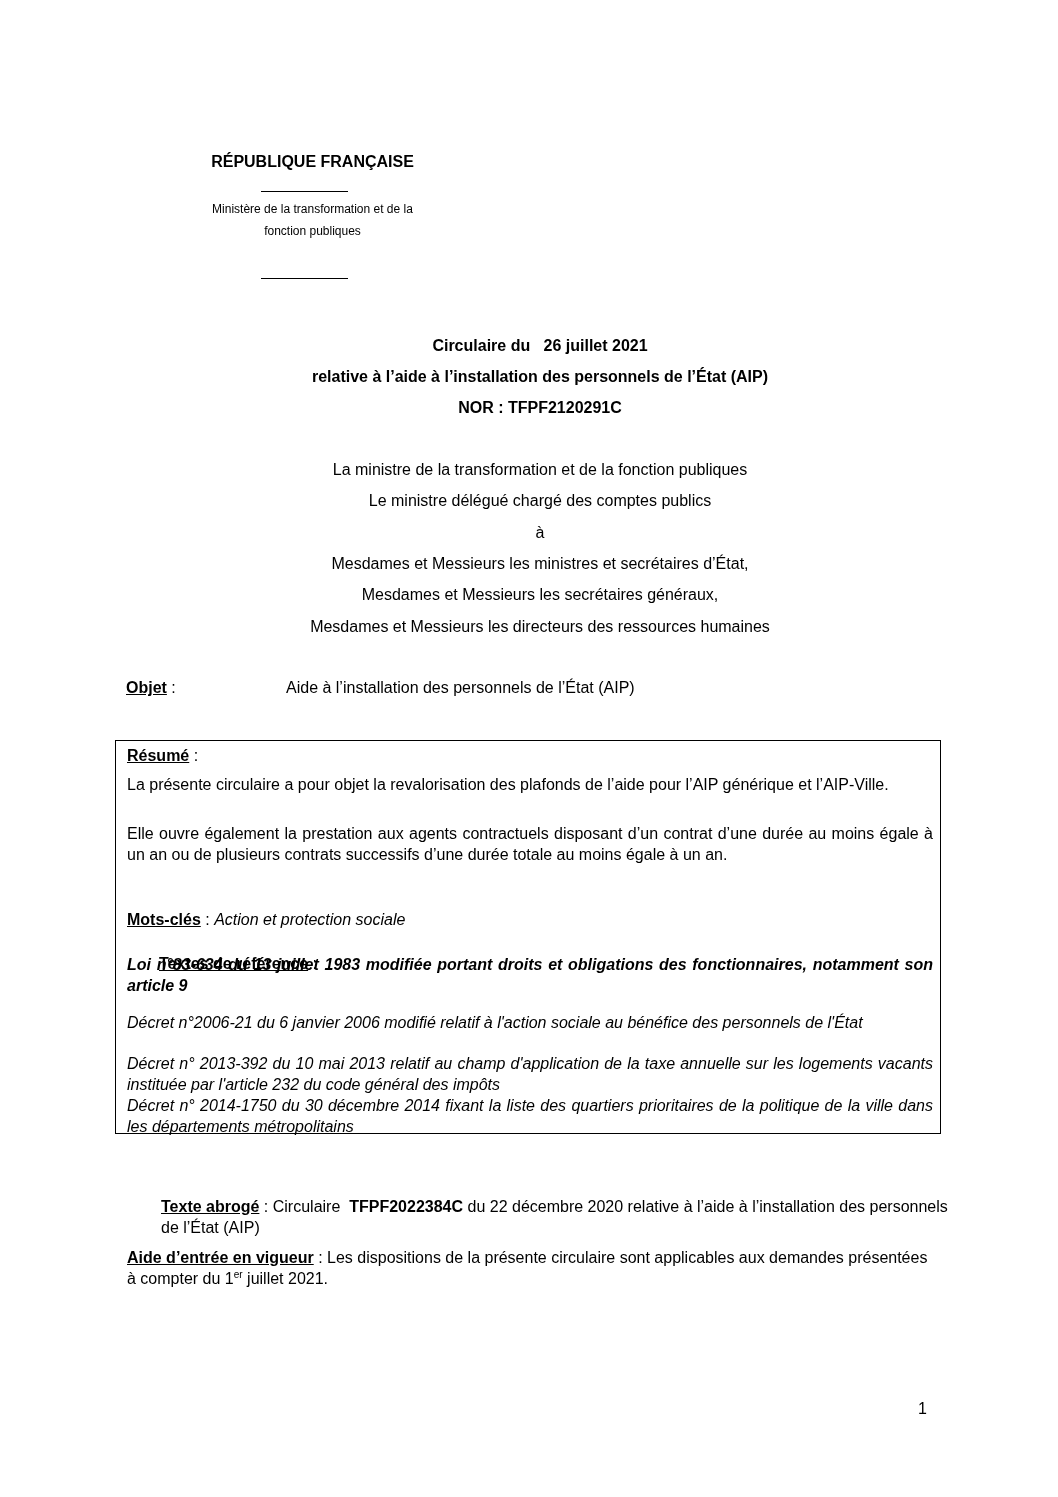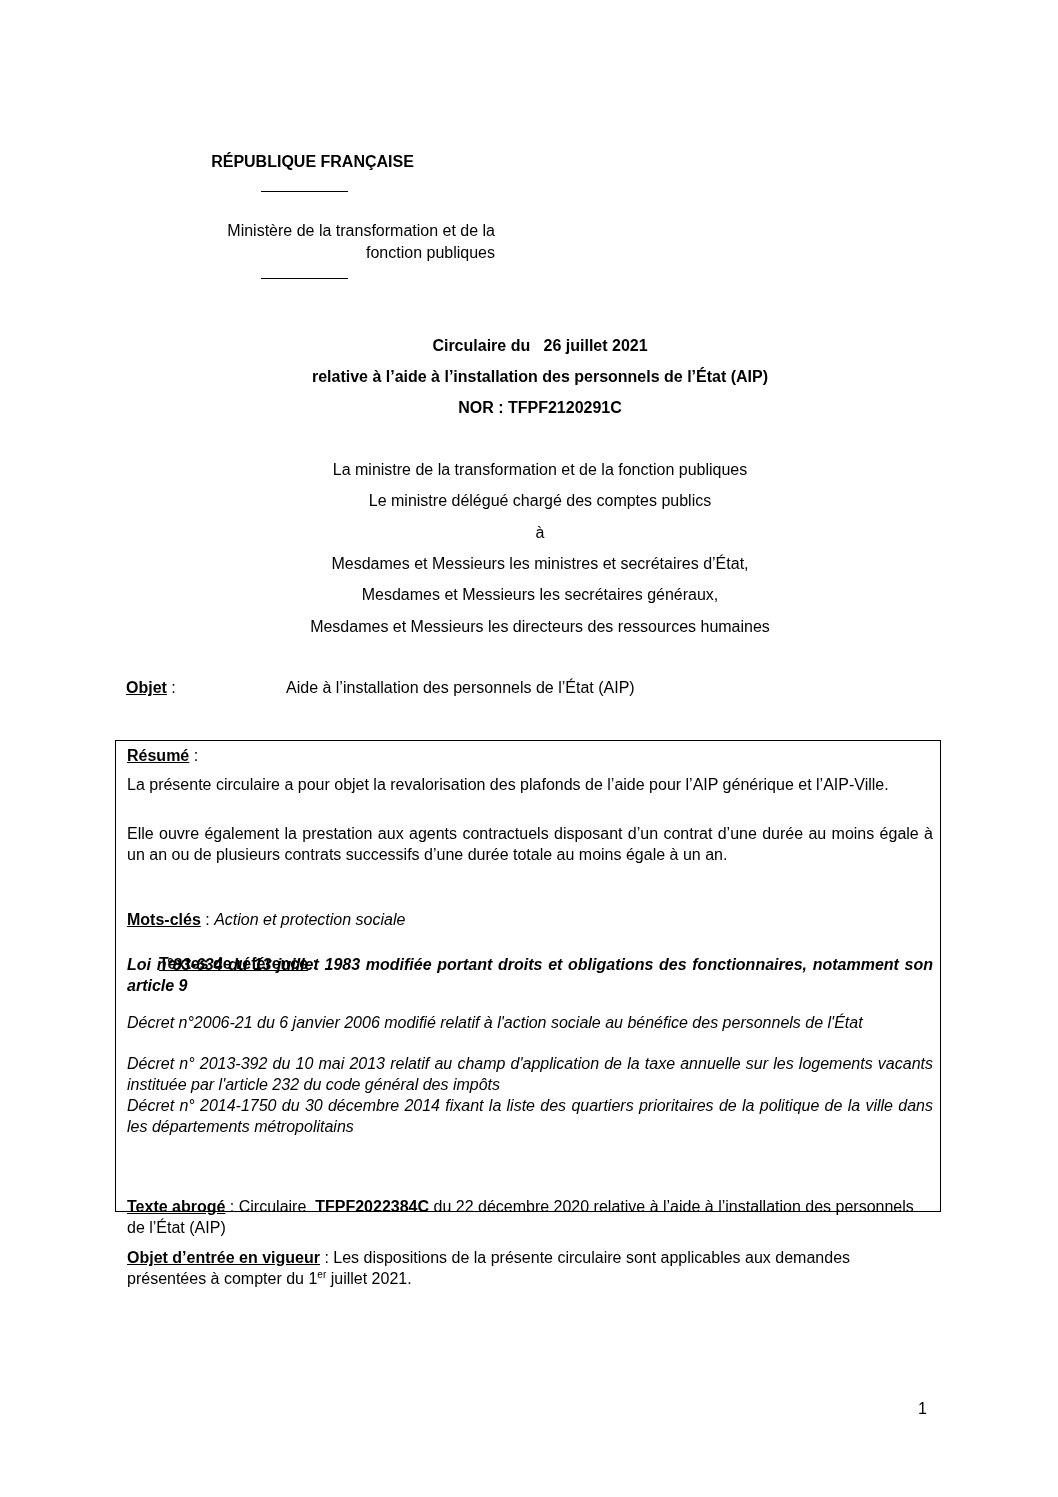--- a/index.html
+++ b/index.html
@@ -6,33 +6,33 @@
   body { width: 1058px; height: 1497px; position: relative; overflow: hidden;
          font-family: "Liberation Sans", sans-serif; color: #000; font-size: 16px; }
   .abs { position: absolute; text-align: center; }
   .center { text-align: center; }
   .bold { font-weight: bold; }
   .ul { text-decoration: underline; font-weight: bold; }
   .rule { position: absolute; height: 1px; background: #000; }
   .header-block { left: 130px; width: 365px; }
   .title-block { left: 220px; width: 640px; }
   .addr-line { left: 220px; width: 640px; font-size: 16px; }
-  .box { position: absolute; left: 115px; top: 740px; width: 826px; height: 472px;
+  .box { position: absolute; left: 115px; top: 740px; width: 826px; height: 394px;
          border: 1.5px solid #000; box-sizing: border-box; }
   .box p { margin: 0; position: absolute; left: 11px; width: 806px; font-size: 16px; line-height: 21px; text-align: justify; }
   .ital { font-style: italic; }
   sup { font-size: 10px; line-height: 0; }
   .refs { line-height: 20.8px !important; }
 </style>
 </head>
 <body>
 
 <div class="abs header-block center bold" style="top:153px;font-size:16px;">RÉPUBLIQUE FRANÇAISE</div>
 <div class="rule" style="left:261px;top:191px;width:87px;"></div>
-<div class="abs header-block center" style="top:220px;line-height:22px;font-size:16px;text-align:right;">
+<div class="abs header-block center" style="top:198px;line-height:22px;font-size:12px;">
   <div>Ministère de la transformation et de la</div>
   <div>fonction publiques</div>
 </div>
 <div class="rule" style="left:261px;top:278px;width:87px;"></div>
 
 <div class="abs title-block center bold" style="top:337px;white-space:pre;">Circulaire du   26 juillet 2021</div>
 <div class="abs title-block center bold" style="top:368px;">relative à l’aide à l’installation des personnels de l’État (AIP)</div>
 <div class="abs title-block center bold" style="top:399px;">NOR : TFPF2120291C</div>
 
 <div class="abs addr-line center" style="top:461px;">La ministre de la transformation et de la fonction publiques</div>
@@ -58,21 +58,21 @@
     <span class="ul">Mots-clés</span><span> : </span><span class="ital">Action et protection sociale</span>
   </p>
   <p style="top:212px;margin-left:32px;">
     <span class="ul">Textes de référence</span><span> :</span>
   </p>
   <p class="ital refs" style="top:214px;font-weight:bold;">Loi n°83-634 du 13 juillet 1983 modifiée portant droits et obligations des fonctionnaires, notamment son article 9</p>
   <p class="ital refs" style="top:272px;">Décret n°2006-21 du 6 janvier 2006 modifié relatif à l'action sociale au bénéfice des personnels de l'État</p>
   <p class="ital refs" style="top:313px;">Décret n° 2013-392 du 10 mai 2013 relatif au champ d'application de la taxe annuelle sur les logements vacants instituée par l'article 232 du code général des impôts</p>
   <p class="ital refs" style="top:355px;">Décret n° 2014-1750 du 30 décembre 2014 fixant la liste des quartiers prioritaires de la politique de la ville dans les départements métropolitains</p>
 
-  <p style="top:455px;text-align:left;">
+  <p style="top:455px;text-align:left;margin-left:34px;">
     <span class="ul">Texte abrogé</span><span style="white-space:pre-wrap;"> : Circulaire  </span><span class="bold">TFPF2022384C</span><span> du 22 décembre 2020 relative à l’aide à l’installation des personnels de l’État (AIP)</span>
   </p>
   <p style="top:506px;text-align:left;">
-    <span class="ul">Objet d’entrée en vigueur</span><span> : Les dispositions de la présente circulaire sont applicables aux demandes présentées à compter du 1</span><sup>er</sup><span> juillet 2021.</span>
+    <span class="ul">Aide d’entrée en vigueur</span><span> : Les dispositions de la présente circulaire sont applicables aux demandes présentées à compter du 1</span><sup>er</sup><span> juillet 2021.</span>
   </p>
 </div>
 
 <div class="abs" style="left:918px;top:1400px;font-size:16px;">1</div>
 
 </body></html>

